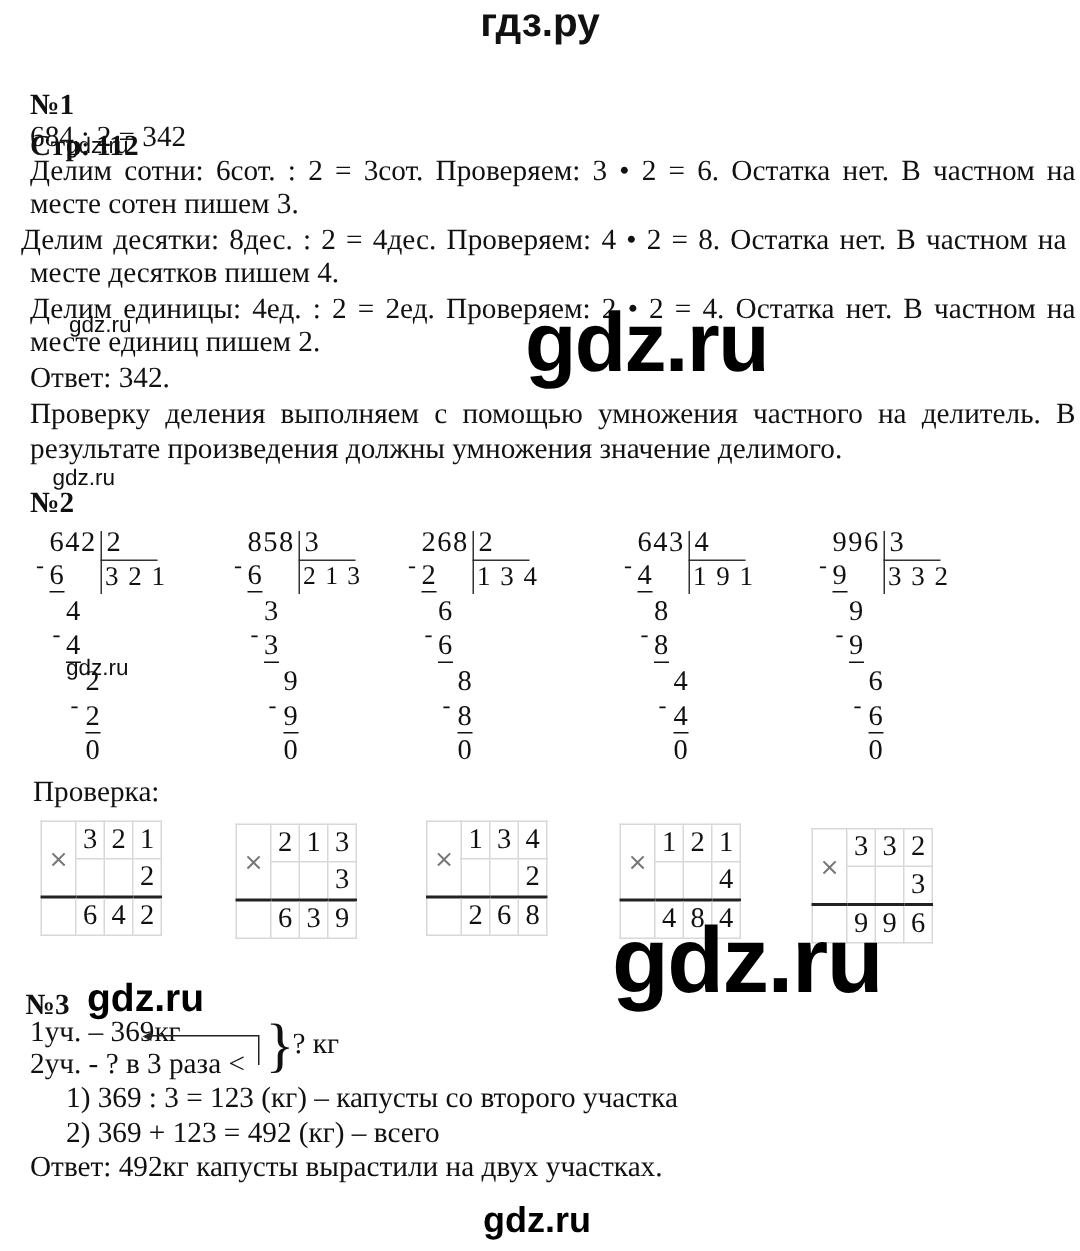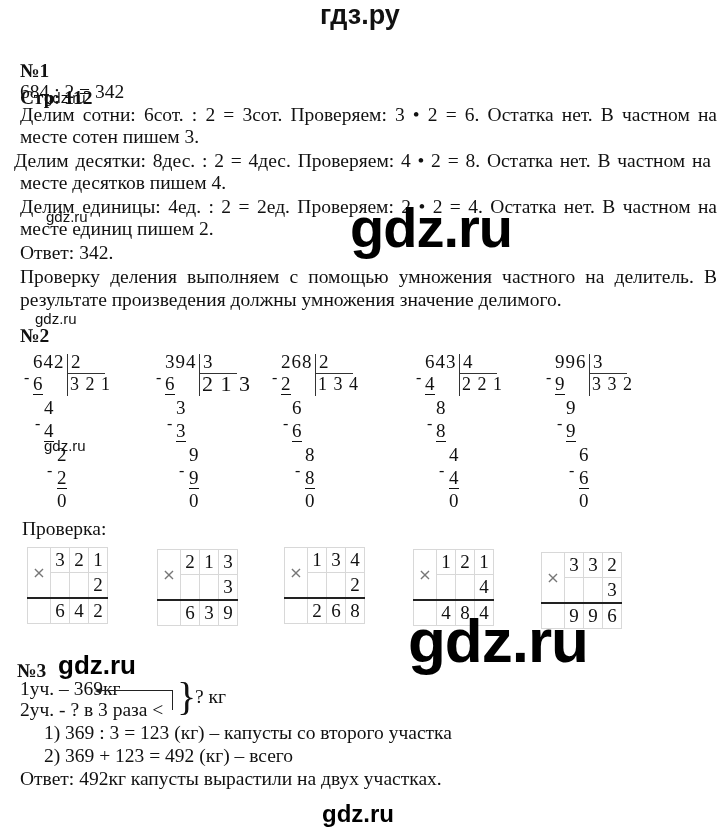--- a/index.html
+++ b/index.html
@@ -63,25 +63,25 @@
       <span class="ul" style="left:10px;top:22px">6</span>
       <span style="left:21px;top:46px">4</span>
       <span class="minus" style="left:12px;top:62px">-</span>
       <span class="ul" style="left:21px;top:69px">4</span>
       <span style="left:34px;top:93px">2</span>
       <span class="minus" style="left:24px;top:109px">-</span>
       <span class="ul" style="left:34px;top:116px">2</span>
       <span style="left:34px;top:139px">0</span>
     </div>
     <div class="ld" style="left: 155px; top: 352px;">
-      <span style="left:10px;top:0px;letter-spacing:1px">394</span>
+      <span style="left:10px;top:0px;letter-spacing:1px">858</span>
       <div class="vline" style="left:44px;top:2px;height:42px"></div>
       <span style="left:48px;top:0px">3</span>
       <div class="hline" style="left:44px;top:21px;width:38px"></div>
-      <span style="left:47px;top:22px;letter-spacing:1px;font-size:22px">2 1 3</span>
+      <span style="left:47px;top:22px;letter-spacing:1px;font-size:17px">2 1 3</span>
       <span class="minus" style="left:1px;top:16px">-</span>
       <span class="ul" style="left:10px;top:22px">6</span>
       <span style="left:21px;top:46px">3</span>
       <span class="minus" style="left:12px;top:62px">-</span>
       <span class="ul" style="left:21px;top:69px">3</span>
       <span style="left:34px;top:93px">9</span>
       <span class="minus" style="left:24px;top:109px">-</span>
       <span class="ul" style="left:34px;top:116px">9</span>
       <span style="left:34px;top:139px">0</span>
     </div>
@@ -99,21 +99,21 @@
       <span style="left:34px;top:93px">8</span>
       <span class="minus" style="left:24px;top:109px">-</span>
       <span class="ul" style="left:34px;top:116px">8</span>
       <span style="left:34px;top:139px">0</span>
     </div>
     <div class="ld" style="left: 415px; top: 352px;">
       <span style="left:10px;top:0px;letter-spacing:1px">643</span>
       <div class="vline" style="left:44px;top:2px;height:42px"></div>
       <span style="left:48px;top:0px">4</span>
       <div class="hline" style="left:44px;top:21px;width:38px"></div>
-      <span style="left:47px;top:22px;letter-spacing:1px;font-size:18px">2 2 1</span>
+      <span style="left:47px;top:22px;letter-spacing:1px;font-size:18px">1 9 1</span>
       <span class="minus" style="left:1px;top:16px">-</span>
       <span class="ul" style="left:10px;top:22px">4</span>
       <span style="left:21px;top:46px">8</span>
       <span class="minus" style="left:12px;top:62px">-</span>
       <span class="ul" style="left:21px;top:69px">8</span>
       <span style="left:34px;top:93px">4</span>
       <span class="minus" style="left:24px;top:109px">-</span>
       <span class="ul" style="left:34px;top:116px">4</span>
       <span style="left:34px;top:139px">0</span>
     </div>

